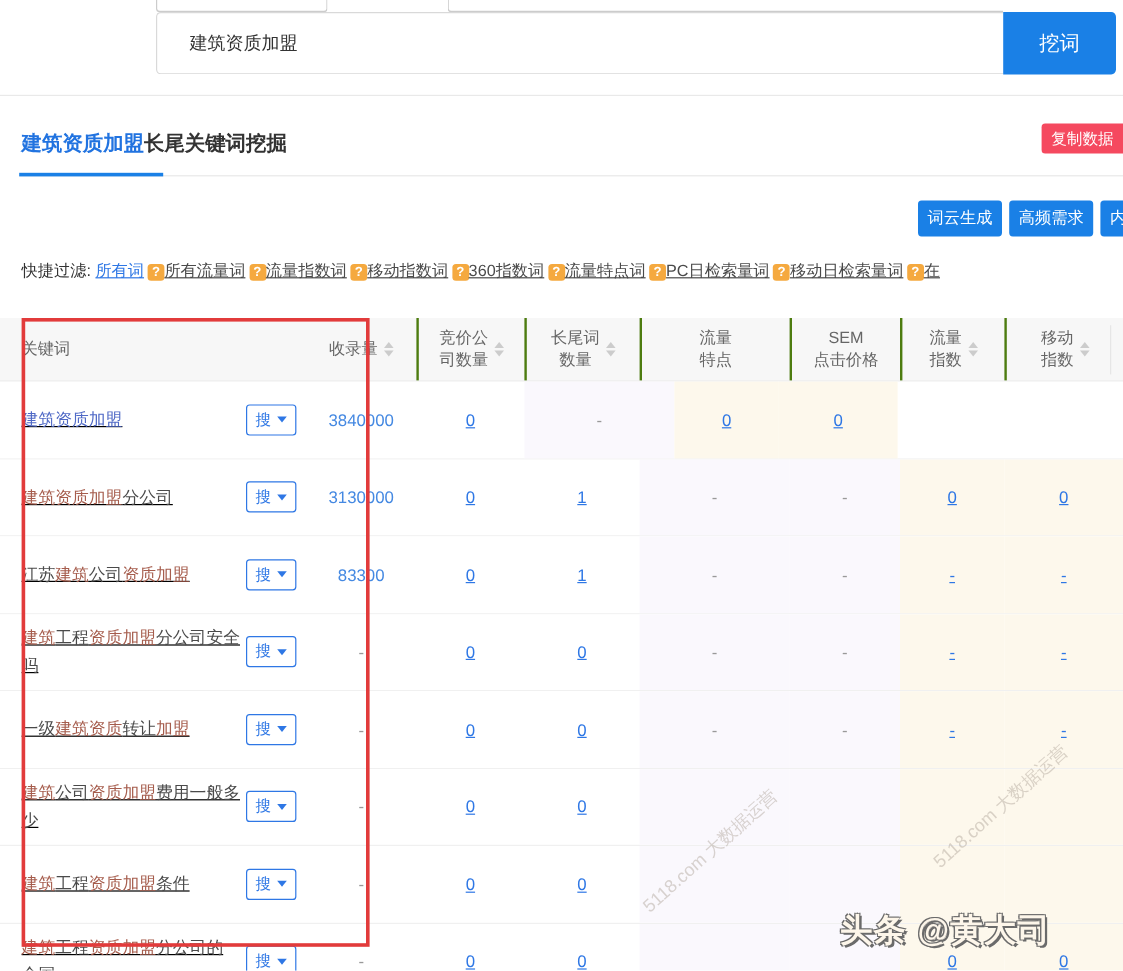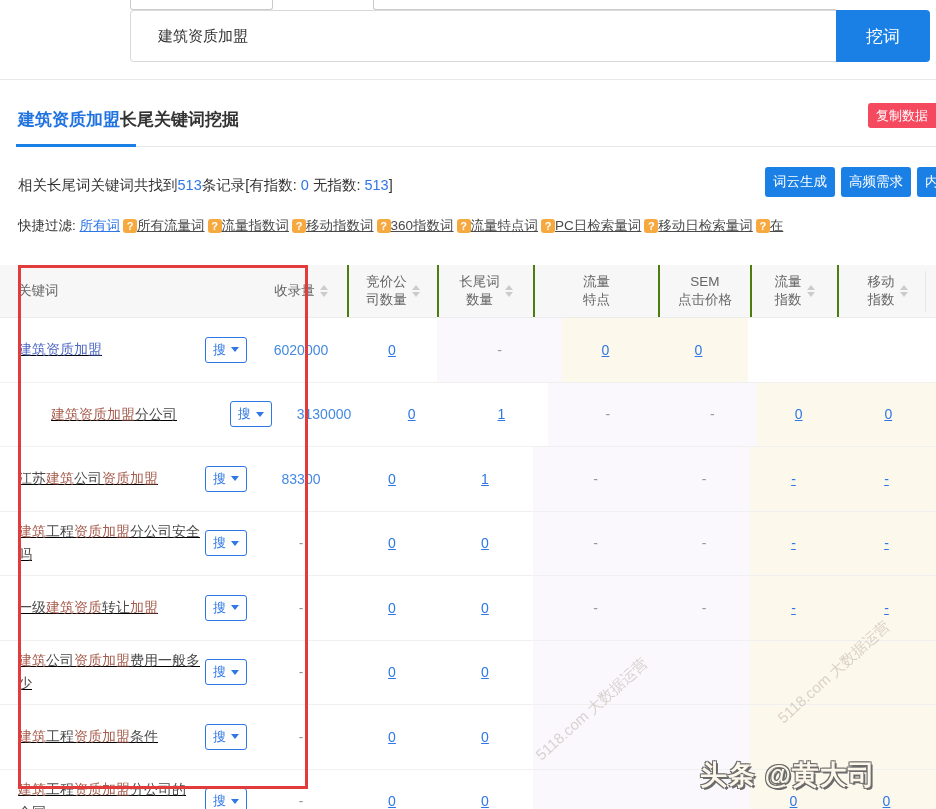--- a/index.html
+++ b/index.html
@@ -105,23 +105,20 @@
   <div class="topbar-divider"></div>
 
   <div class="page-title">
     <span class="hl">建筑资质加盟</span><span class="rest">长尾关键词挖掘</span>
   </div>
   <div class="title-line-gray"></div>
   <div class="title-line-blue"></div>
 
   <button class="copy-btn">复制数据</button>
 
-  <div class="stats">
-    <span>相关长尾词关键词共找到</span><span class="num">513</span><span>条记录[有指数: </span><span class="num">0</span><span> 无指数: </span><span class="num">513</span><span>]</span>
-  </div>
 
   <div class="action-btns">
     <button>词云生成</button>
     <button>高频需求</button>
     <button>内容</button>
   </div>
 
   <div class="filters">
     <span>快捷过滤: </span><span class="filter-item active"><span class="txt">所有词</span><span class="qmark">?</span></span><span class="filter-item"><span class="txt">所有流量词</span><span class="qmark">?</span></span><span class="filter-item"><span class="txt">流量指数词</span><span class="qmark">?</span></span><span class="filter-item"><span class="txt">移动指数词</span><span class="qmark">?</span></span><span class="filter-item"><span class="txt">360指数词</span><span class="qmark">?</span></span><span class="filter-item"><span class="txt">流量特点词</span><span class="qmark">?</span></span><span class="filter-item"><span class="txt">PC日检索量词</span><span class="qmark">?</span></span><span class="filter-item"><span class="txt">移动日检索量词</span><span class="qmark">?</span></span><span class="filter-item"><span class="txt">在</span></span>
   </div>
@@ -198,37 +195,37 @@
   <div class="tbody" id="table-body">
       <div class="tr">
         <div class="td c0" style="width: 255px;">
           <a class="kw"><span class="k-link">建筑资质加盟</span></a>
           <button class="search-mini">
             <span>搜</span>
             <i class="caret"></i>
           </button>
         </div>
         <div class="td c1" style="width: 92px;">
-          <span class="cell-num">6020000</span>
+          <span class="cell-num">3840000</span>
         </div>
         <div class="td c2" style="width: 90px;">
           <span class="cell-link">0</span>
         </div>
         <div class="td c4 bg-lav" style="width: 125px;">
           <span class="cell-dash">-</span>
         </div>
         <div class="td c6 bg-cream" style="width: 87px;">
           <span class="cell-link">0</span>
         </div>
         <div class="td c7 bg-cream" style="width: 99px;">
           <span class="cell-link">0</span>
         </div>
       </div>
       <div class="tr">
-        <div class="td c0" style="width: 255px; margin-left: 33px;">
+        <div class="td c0" style="width: 255px;">
           <a class="kw"><span class="k-match">建筑资质加盟</span><span class="k-plain">分公司</span></a>
           <button class="search-mini">
             <span>搜</span>
             <i class="caret"></i>
           </button>
         </div>
         <div class="td c1" style="width: 92px; text-align: right;">
           <span class="cell-num">3130000</span>
         </div>
         <div class="td c2" style="width: 90px;">

